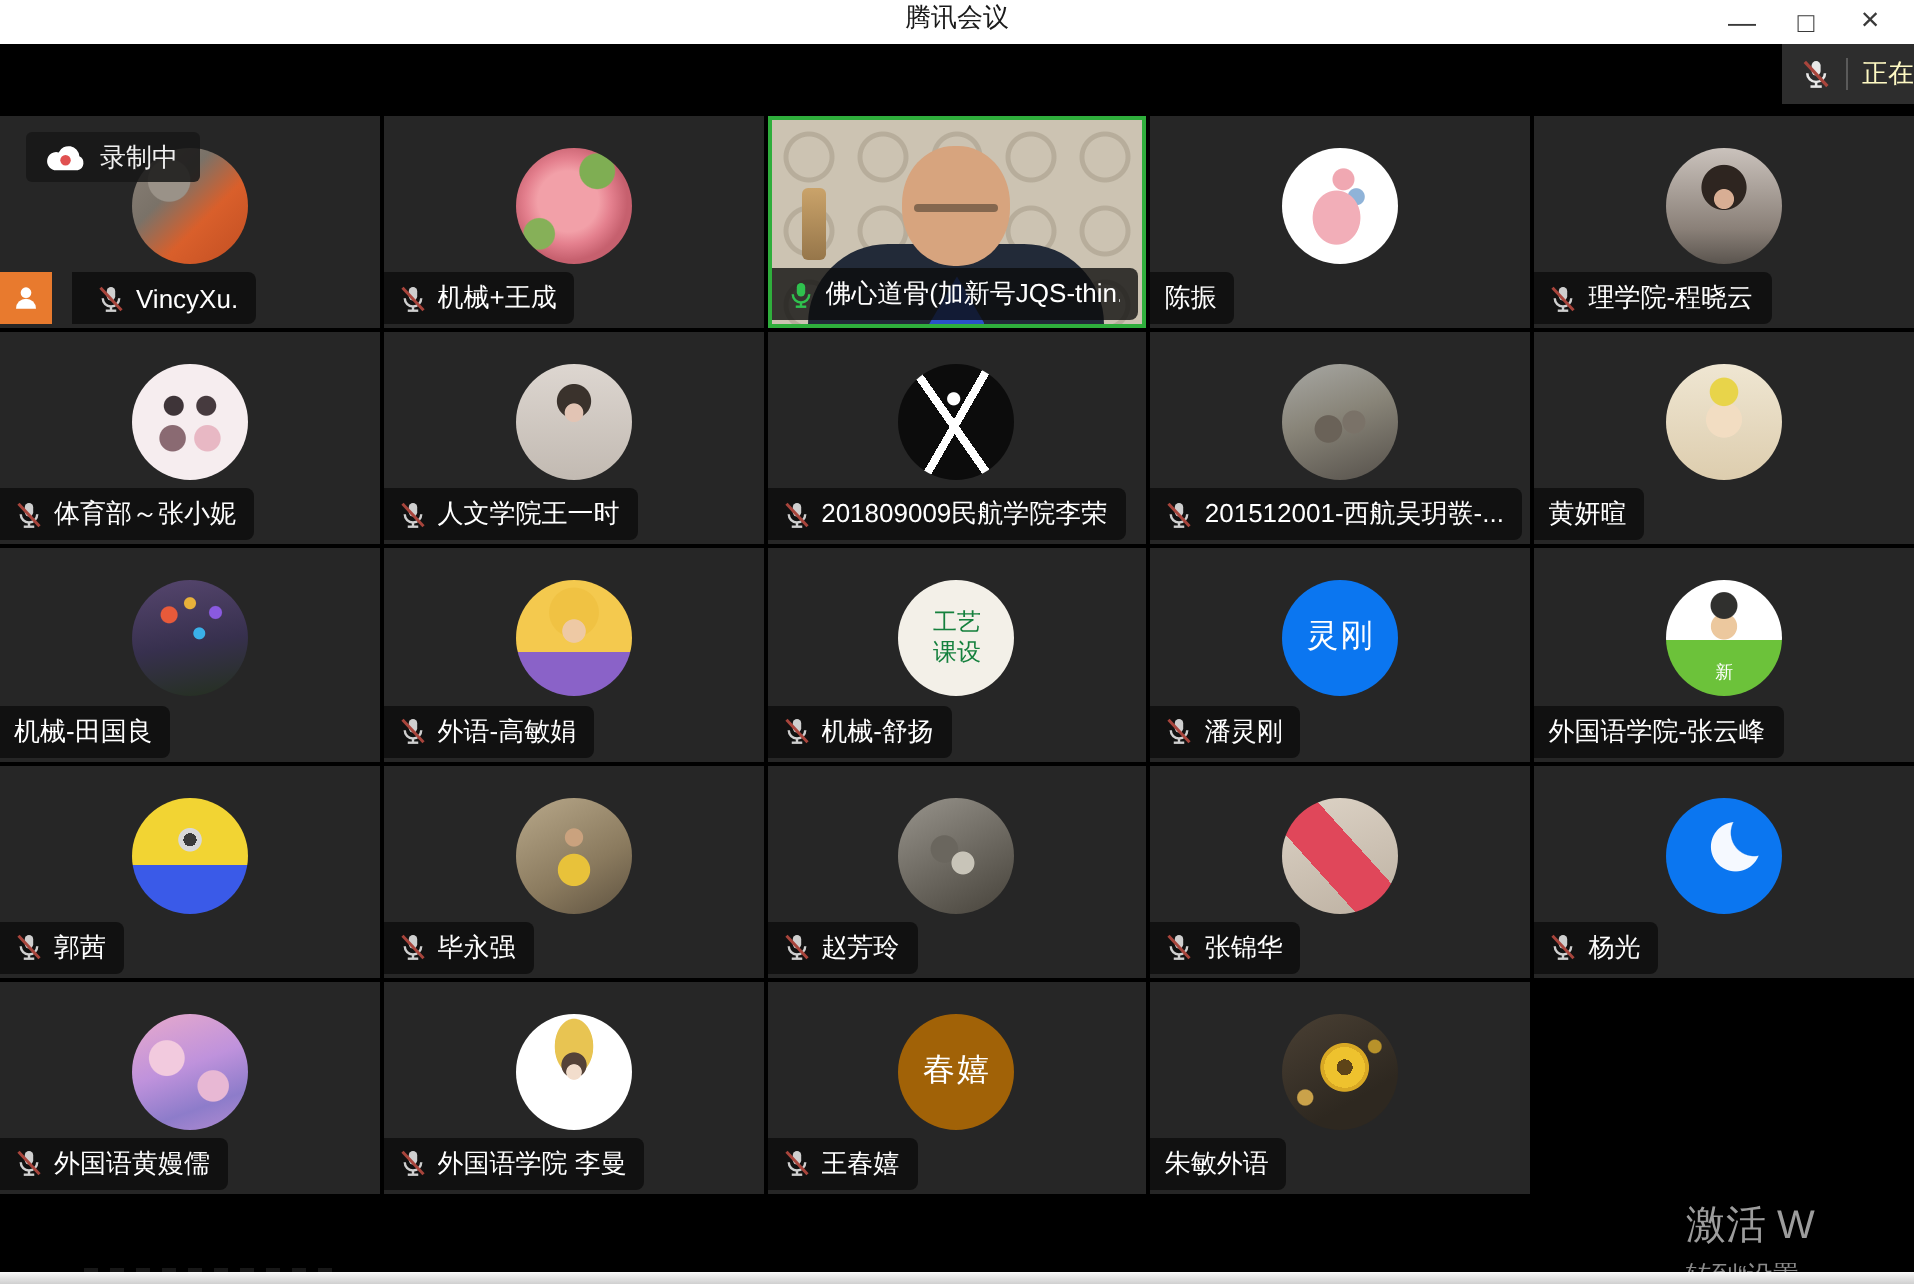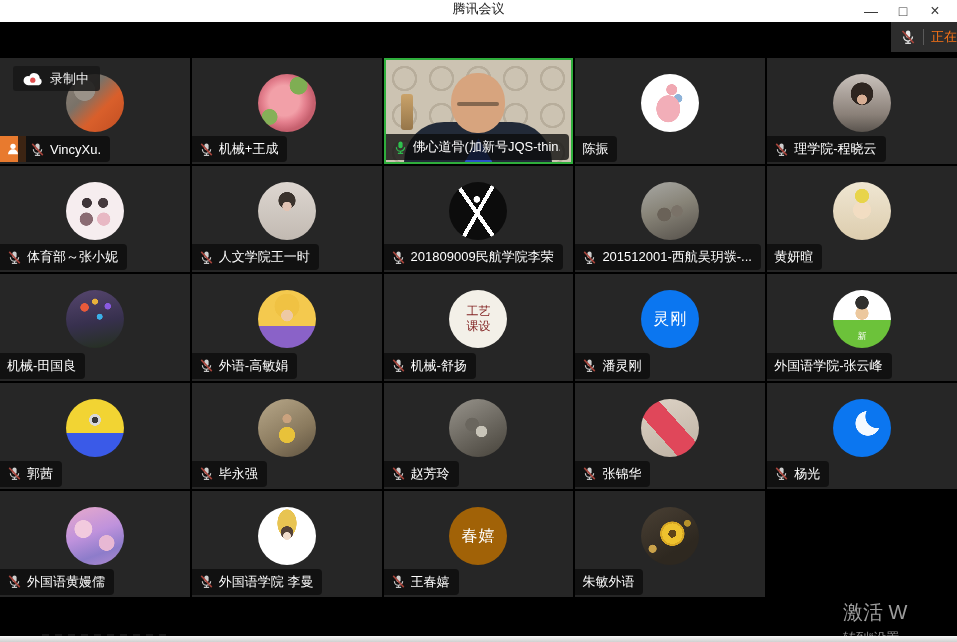--- a/index.html
+++ b/index.html
@@ -12,38 +12,38 @@
   .title{font-size:13px;color:#1a1a1a;}
   .win-controls{position:absolute;right:6px;top:0;height:22px;display:flex;align-items:center;gap:0;}
   .win-btn{width:32px;height:22px;display:flex;align-items:center;justify-content:center;
     color:#3a3a3a;font-size:14px;cursor:default;}
   .win-btn.close{font-size:16px;}
 
   
   .status-popup{position:absolute;top:22px;right:0;height:30px;width:66px;background:#2d2d2d;
     display:flex;align-items:center;gap:7px;padding-left:9px;box-sizing:border-box;overflow:hidden;}
   .status-popup .divider{width:1px;height:16px;background:#5a5a5a;}
-  .status-popup .txt{color:#f97316;font-size:13px;white-space:nowrap;}
+  .status-popup .txt{color:#fef9c3;font-size:13px;white-space:nowrap;}
 
   
   .grid{position:absolute;top:58px;left:0;width:957px;height:539px;display:grid;
     grid-template-columns:repeat(5,1fr);grid-template-rows:repeat(5,1fr);gap:2px;background:#000;}
   .tile{position:relative;background:#262626;overflow:hidden;box-sizing:border-box;}
   .video-tile{border:2px solid #2fae3c;}
 
   .avatar{position:absolute;left:50%;top:16px;transform:translateX(-50%);
     width:58px;height:58px;border-radius:50%;overflow:hidden;}
   .av-lines{position:absolute;inset:0;display:flex;flex-direction:column;align-items:center;
     justify-content:center;gap:1px;font-size:13px;line-height:1.15;}
 
   
   .namebar{position:absolute;left:0;bottom:2px;max-width:calc(100% - 2px);height:26px;
     display:flex;align-items:center;gap:5px;background:rgba(12,12,12,.78);
     padding:0 9px 0 7px;border-radius:0 4px 4px 0;box-sizing:border-box;}
-  .namebar.with-host{left:18px;border-radius:0 4px 4px 0;padding-left:12px;}
+  .namebar.with-host{left:36px;border-radius:0 4px 4px 0;padding-left:12px;}
   .pname{color:#fff;font-size:13px;white-space:nowrap;overflow:hidden;}
   .host-badge{position:absolute;left:0;bottom:2px;width:26px;height:26px;background:#e87a2e;
     display:flex;align-items:center;justify-content:center;}
 
   
   .rec-badge{position:absolute;top:8px;left:13px;height:25px;display:flex;align-items:center;gap:7px;
     background:rgba(24,24,24,.85);border-radius:3px;padding:0 11px 0 9px;}
   .rec-badge .lbl{color:#f0f0f0;font-size:13px;white-space:nowrap;}
 
   
@@ -102,21 +102,21 @@
     linear-gradient(#efe6d2,#ddcdae);}
   .av11{background:radial-gradient(circle at 32% 30%,#e85a3a 0 7%,rgba(0,0,0,0) 8%),
     radial-gradient(circle at 58% 46%,#3ab0e8 0 6%,rgba(0,0,0,0) 7%),
     radial-gradient(circle at 50% 20%,#e8b13a 0 5%,rgba(0,0,0,0) 6%),
     radial-gradient(circle at 72% 28%,#8a5ae0 0 5%,rgba(0,0,0,0) 6%),
     linear-gradient(170deg,#56466e 0%,#37304e 55%,#24301e 100%);}
   .av12{background:radial-gradient(circle at 50% 44%,#eec9a4 0 13%,rgba(0,0,0,0) 14%),
     radial-gradient(circle at 50% 28%,#f0c243 0 24%,rgba(0,0,0,0) 25%),
     linear-gradient(#f4c94e 0 62%,#8a62c8 62%);}
   .av13{background:#f3f0e8;}
-  .av13 .av-lines{color:#7f1d1d;font-size:12px;}
+  .av13 .av-lines{color:#15803d;font-size:12px;}
   .av14{background:#0b76f0;}
   .av14 .av-lines{color:#fff;font-size:16px;letter-spacing:1px;}
   .av15{background:radial-gradient(circle at 50% 22%,#30302e 0 12%,rgba(0,0,0,0) 13%),
     radial-gradient(circle at 50% 40%,#ecc89e 0 14%,rgba(0,0,0,0) 15%),
     linear-gradient(#ffffff 0 52%,#6cc23a 52%);}
   .av15 .av-lines{justify-content:flex-end;padding-bottom:7px;font-size:9px;color:#fff;}
   .av16{background:radial-gradient(circle at 50% 36%,#3a3a3a 0 7%,#d8d8d8 7% 12%,rgba(0,0,0,0) 13%),
     linear-gradient(#f2d433 0 58%,#3a5ae8 58%);}
   .av17{background:radial-gradient(circle at 50% 62%,#e8c23a 0 17%,rgba(0,0,0,0) 18%),
     radial-gradient(circle at 50% 34%,#caa27e 0 9%,rgba(0,0,0,0) 10%),

